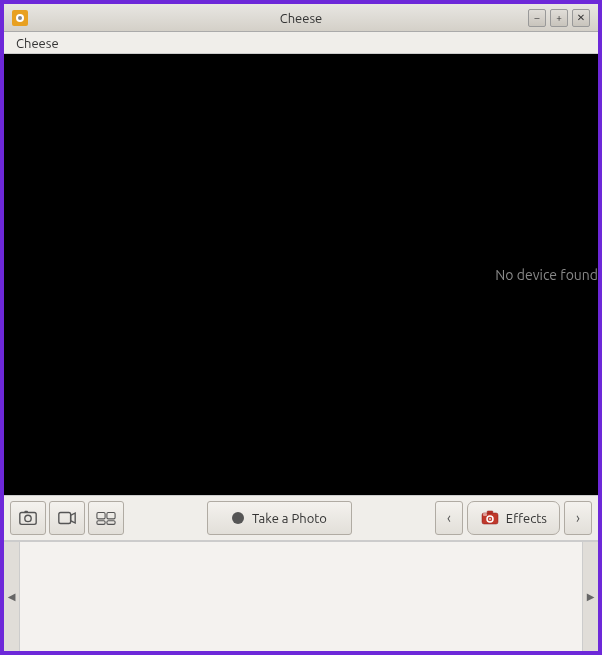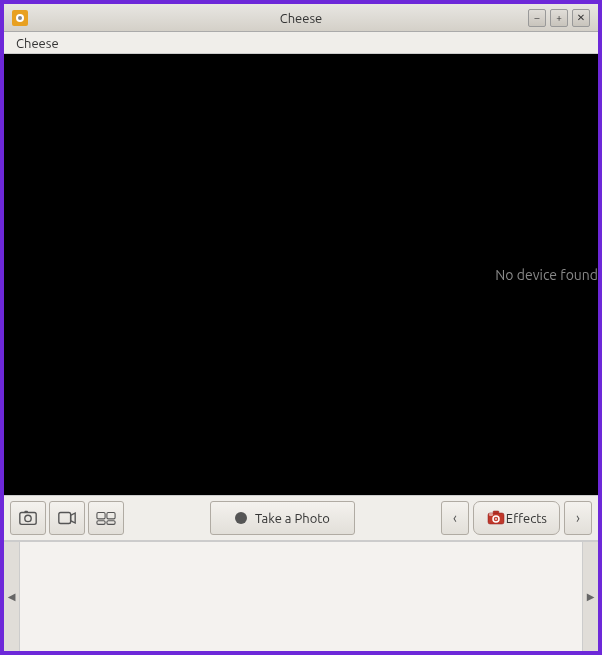--- a/index.html
+++ b/index.html
@@ -162,20 +162,21 @@
       display: flex;
       align-items: center;
       justify-content: center;
       cursor: pointer;
       font-size: 14px;
       color: #555;
     }
     .effects-btn {
       display: flex;
       align-items: center;
+      gap: 6px;
       background: linear-gradient(to bottom, #f4f2ee, #e2dfd9);
       border: 1px solid #b0aba3;
       border-radius: 7px;
       padding: 6px 12px;
       cursor: pointer;
       font-size: 13px;
       color: #333;
       height: 34px;
     }
 

